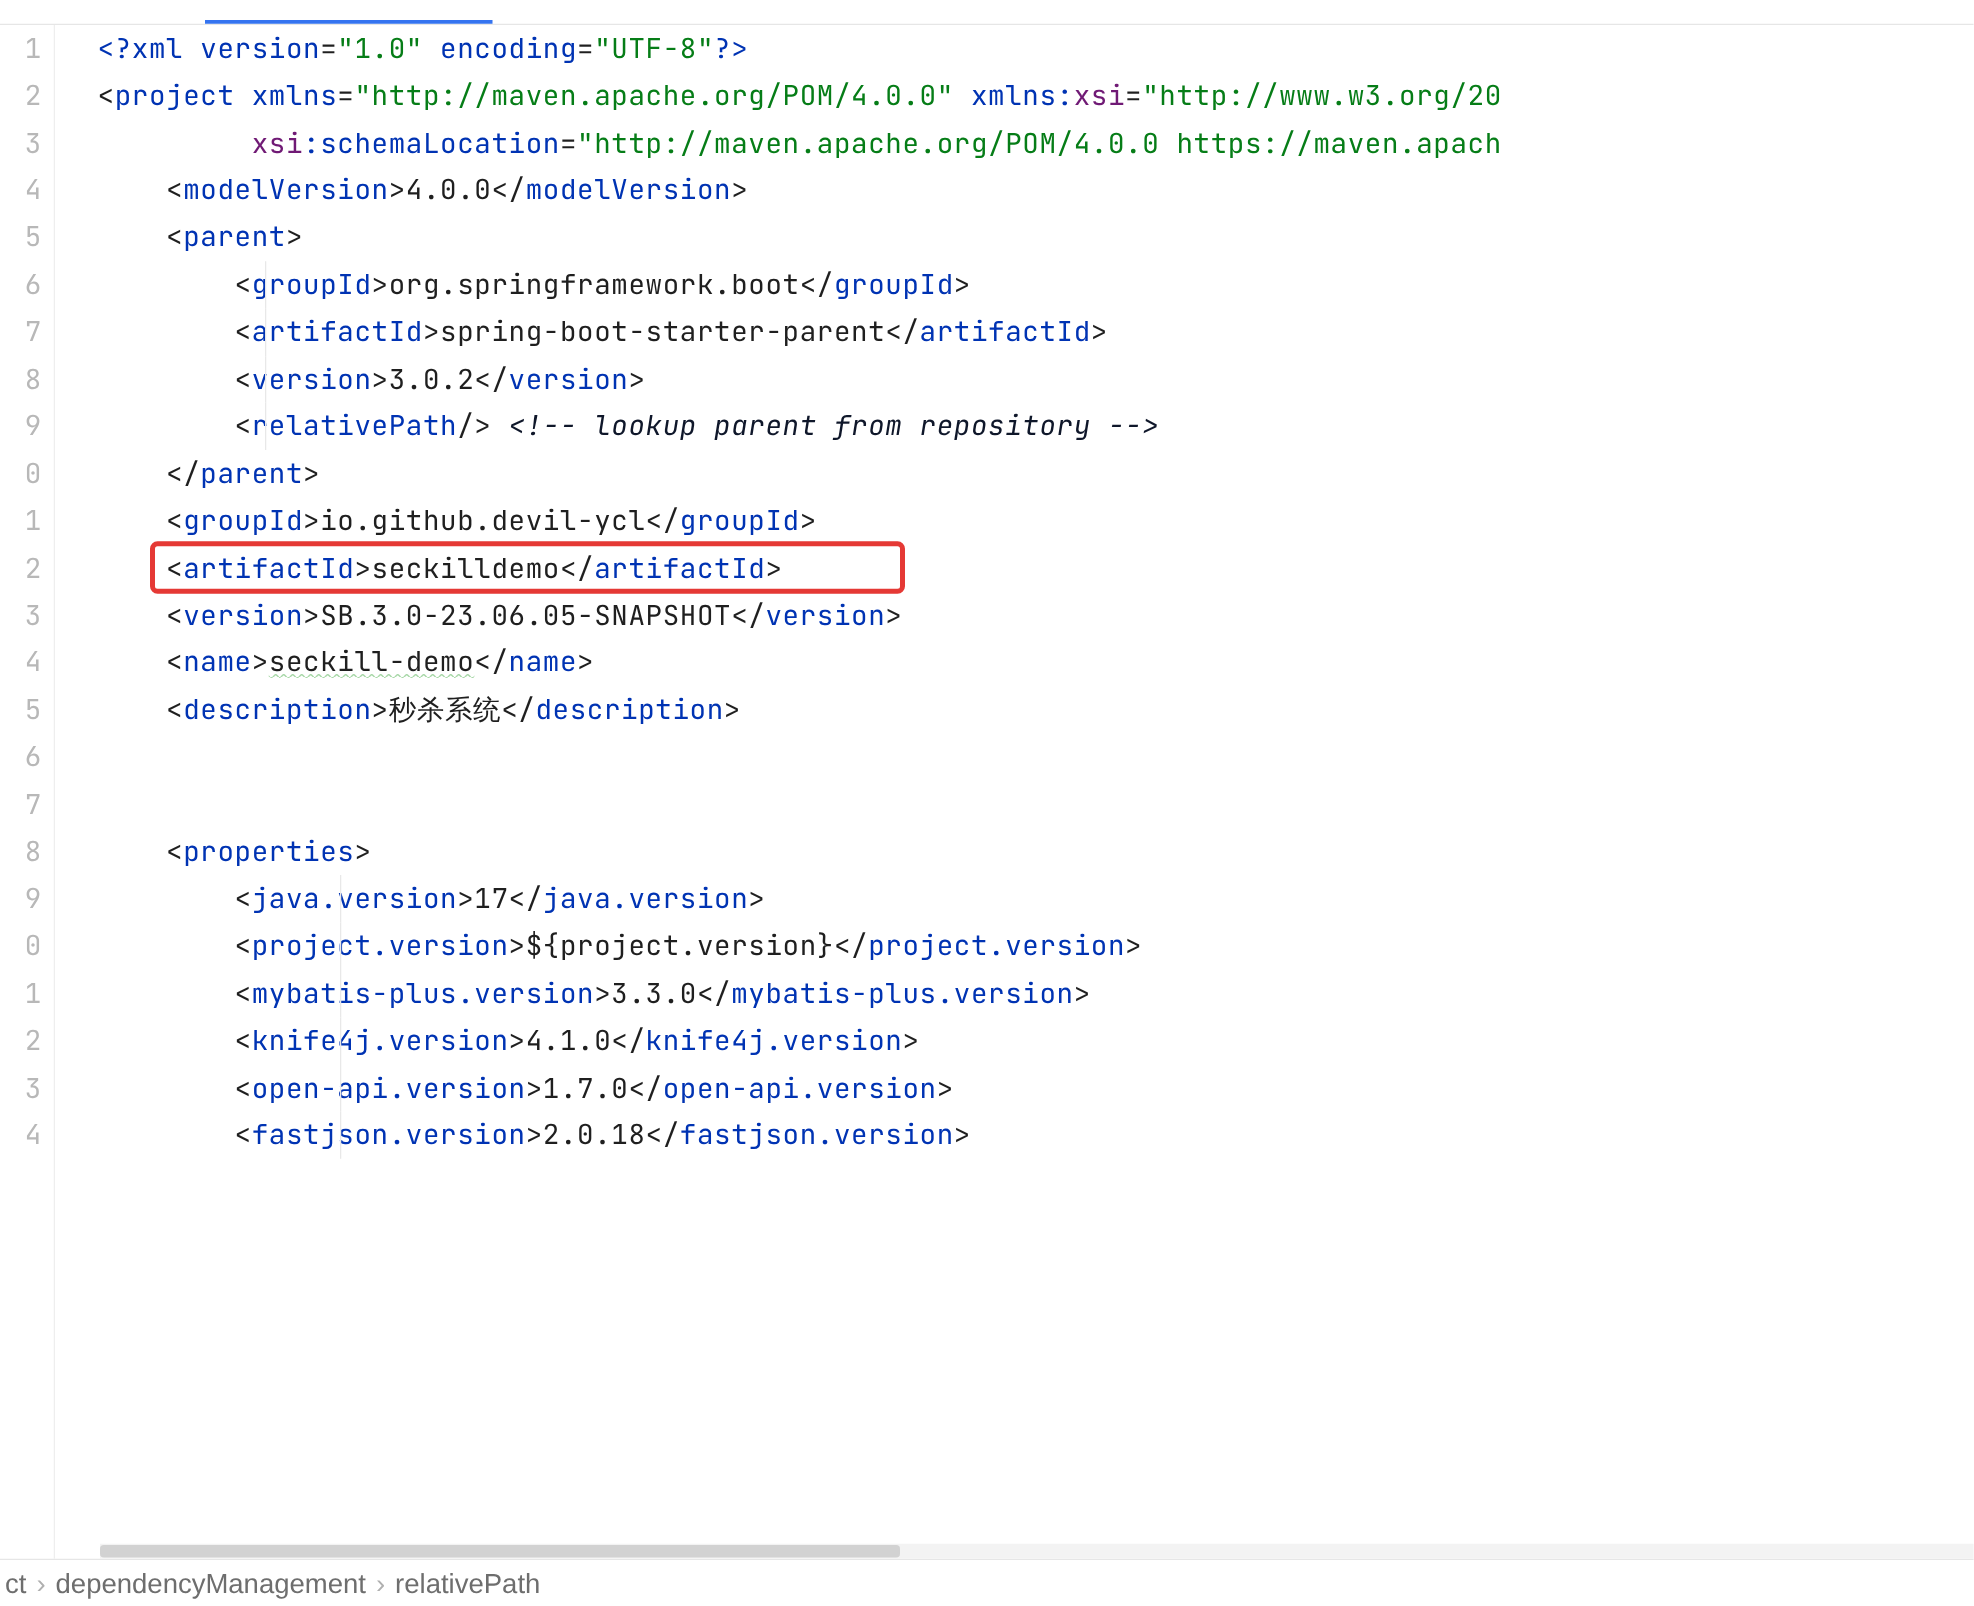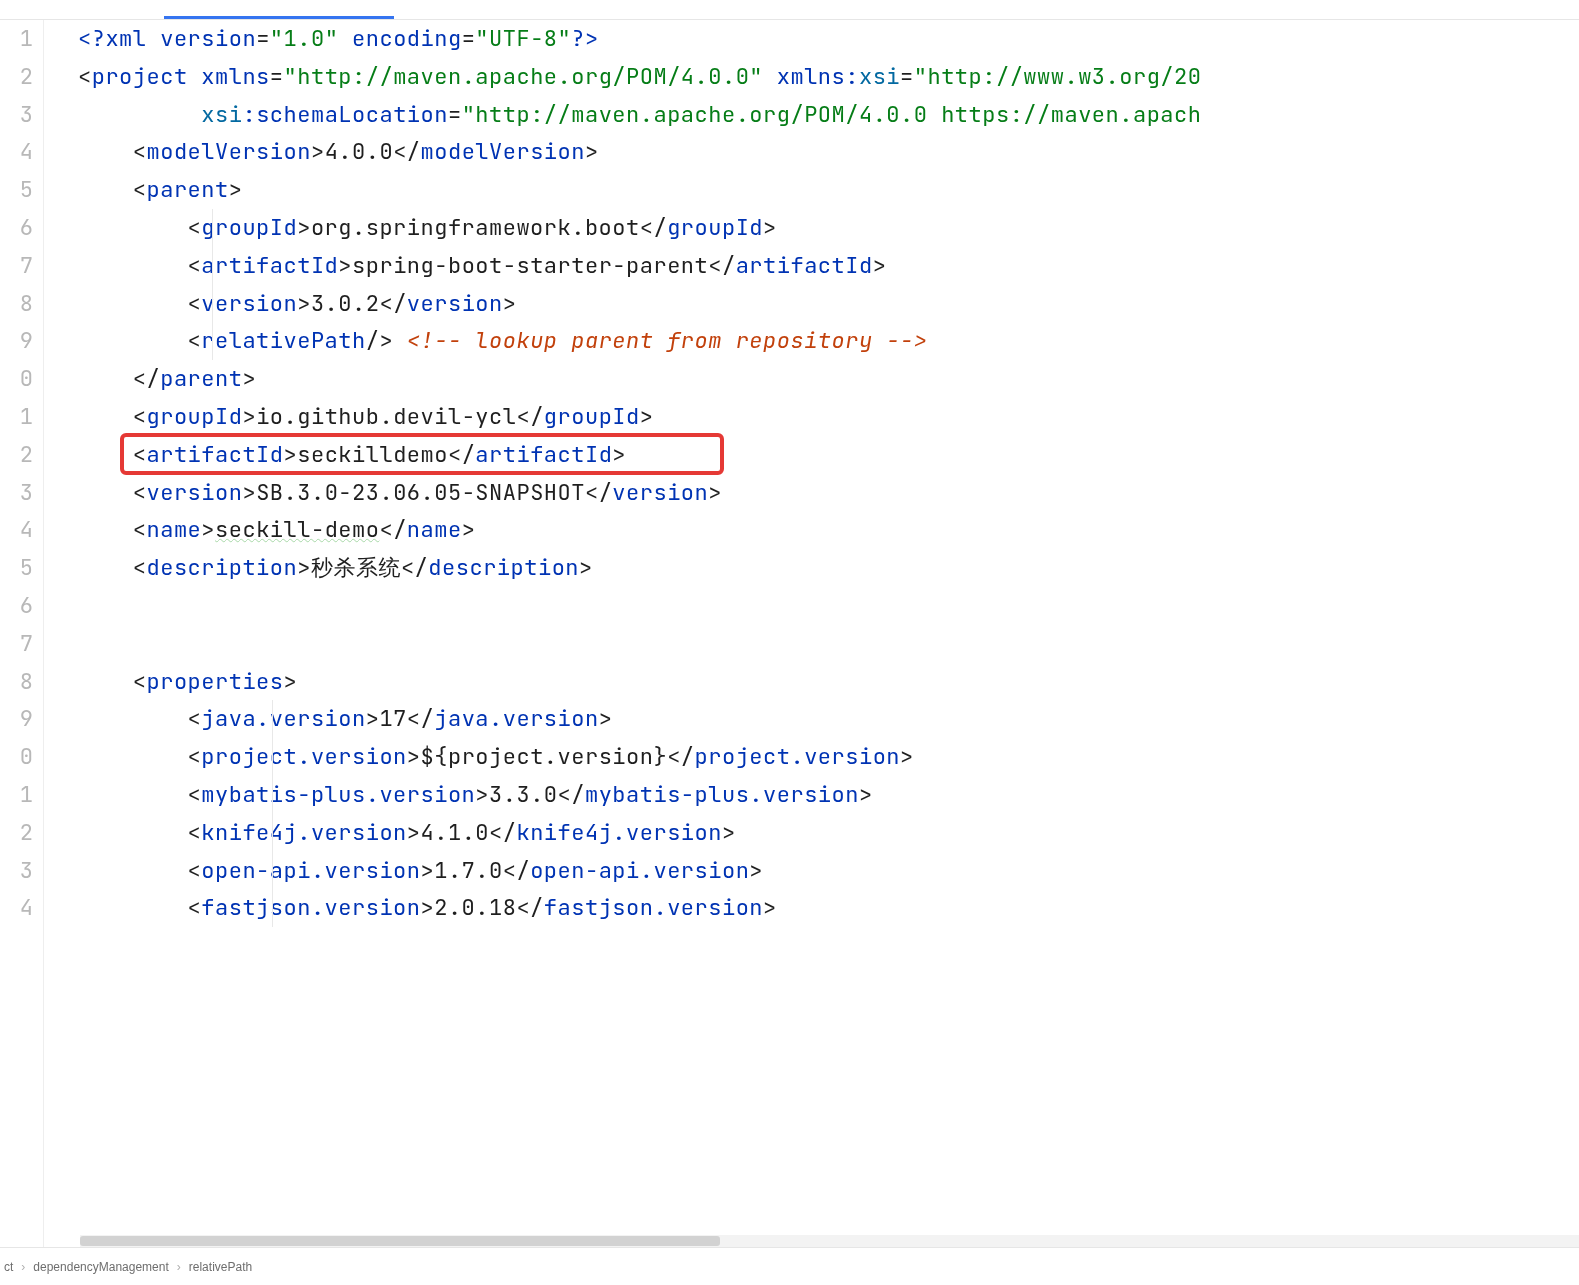--- a/index.html
+++ b/index.html
@@ -66,39 +66,39 @@
     width: 1px;
     background: #e8e8e8;
   }
   .guide-1 { left: 134px; }
   .guide-2 { left: 194px; }
 
   
   .t-punc { color: #1f1f1f; }
   .t-tag { color: #0033b3; }
   .t-attr { color: #0033b3; }
-  .t-ns { color: #0369a1; }
+  .t-ns { color: #701a75; }
   .t-val { color: #067d17; }
   .t-text { color: #1f1f1f; }
-  .t-comment { color: #c2410c; font-style: italic; }
+  .t-comment { color: #0f172a; font-style: italic; }
   .underline-wavy { text-decoration: underline wavy #a8d8a8; text-decoration-thickness: 1px; }
 
   .highlight-box {
     position: absolute;
     border: 4px solid #e53935;
     border-radius: 6px;
     pointer-events: none;
   }
 
   .breadcrumb {
     height: 38px;
     display: flex;
     align-items: center;
     font-family: -apple-system, "Segoe UI", sans-serif;
-    font-size: 12px;
+    font-size: 22px;
     color: #6e6e6e;
     padding: 0 4px;
     border-top: 1px solid #e6e6e6;
     user-select: none;
   }
   .breadcrumb .sep { margin: 0 8px; color: #b0b0b0; }
 
   .hscroll-track {
     position: absolute;
     left: 80px;

